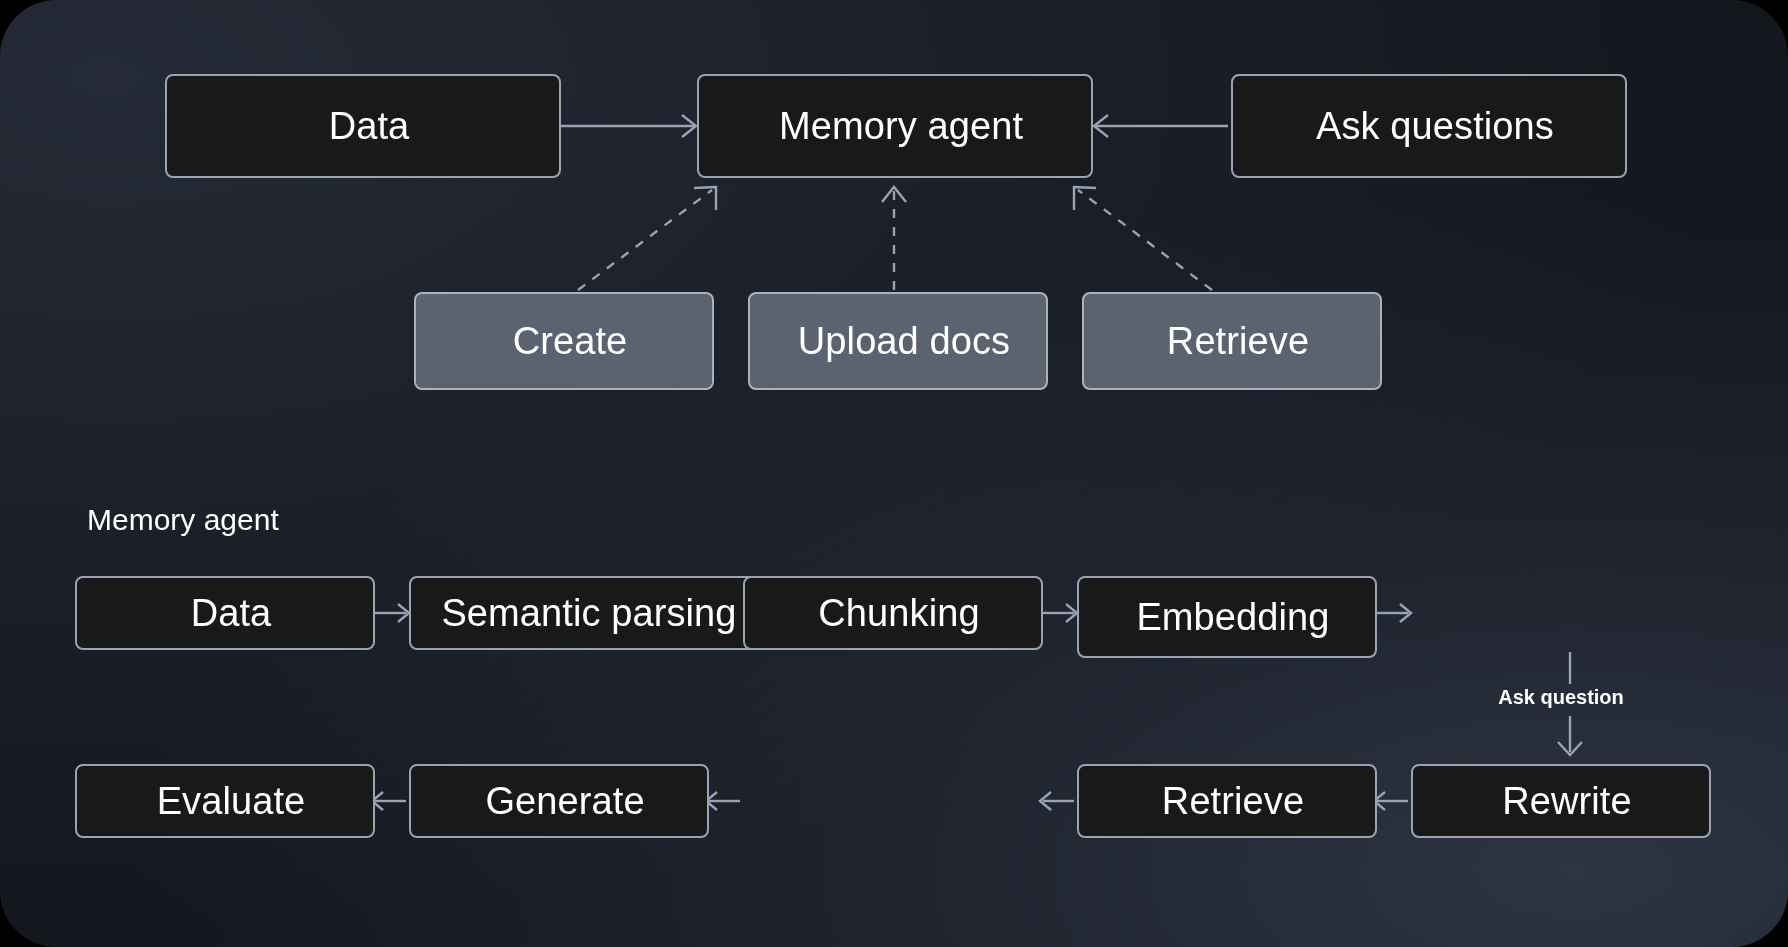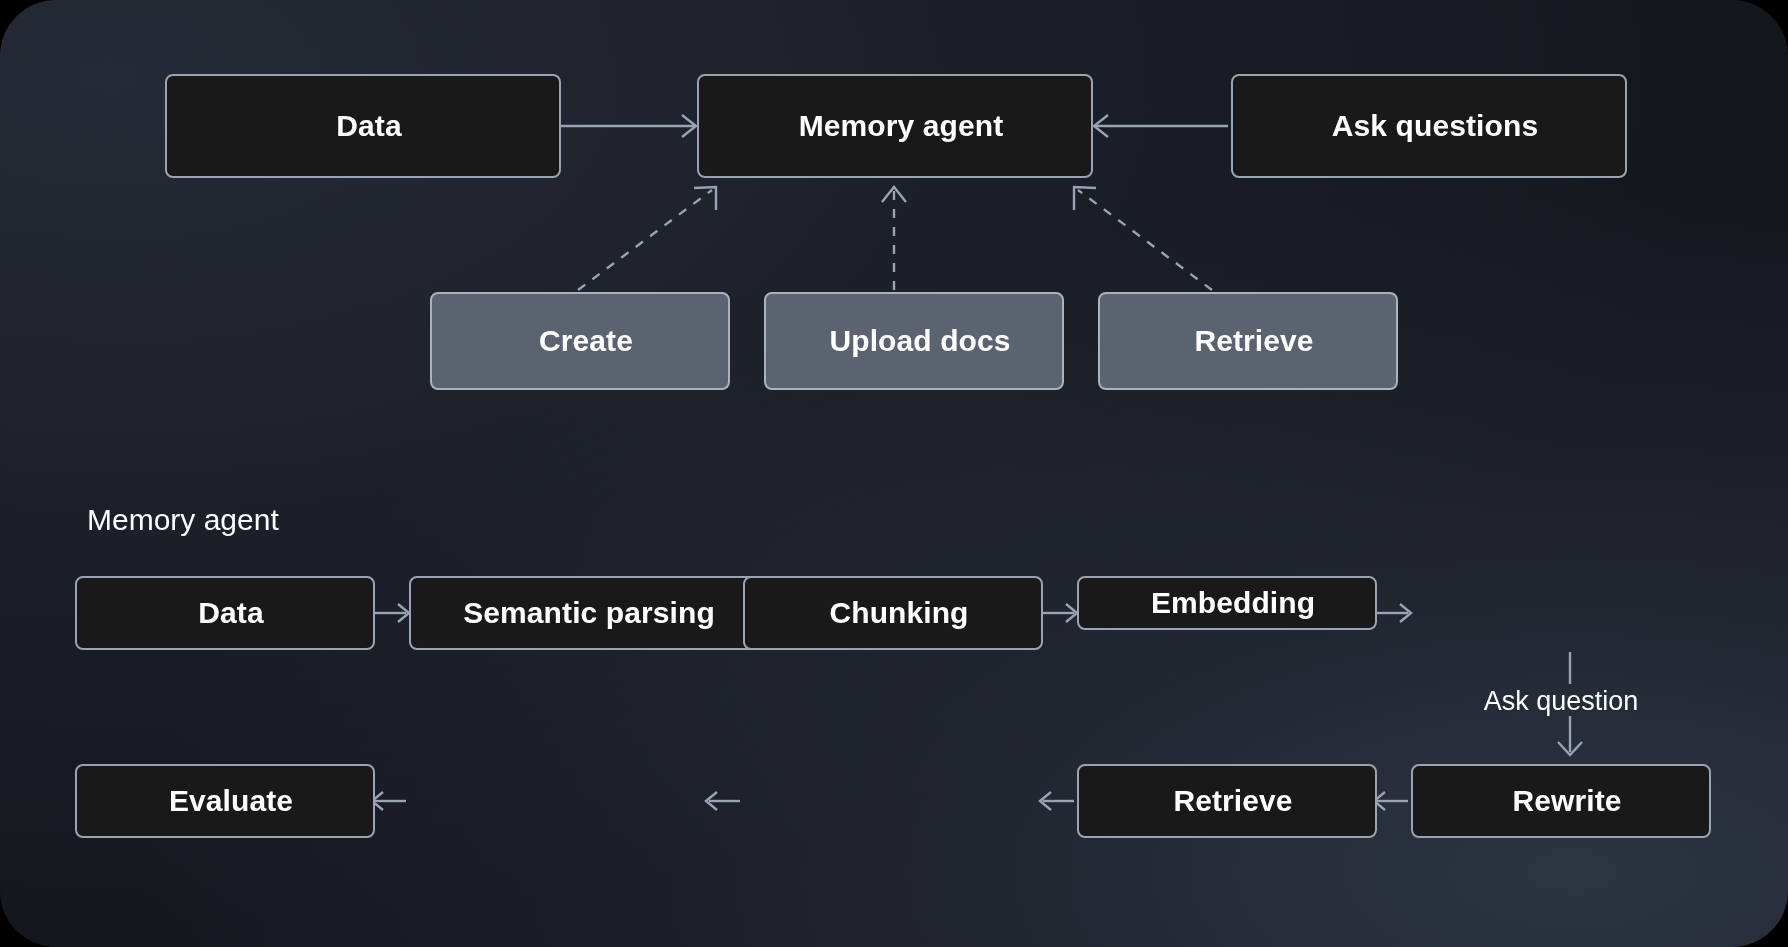--- a/index.html
+++ b/index.html
@@ -31,48 +31,47 @@
   .node {
     position: absolute;
     box-sizing: border-box;
     border: 2px solid #9aa3b4;
     border-radius: 8px;
     background: #191919;
     color: #ffffff;
     display: flex;
     align-items: center;
     justify-content: center;
-    font-size: 30px;
-    font-weight: 700;
+    font-size: 38px;
+    font-weight: 400;
     letter-spacing: 0.1px;
     line-height: 1;
     white-space: nowrap;
     padding-left: 12px;
   }
   .node.filled {
     background: #5b6371;
     border-color: #aab2c0;
-    margin-left: 16px;
   }
 
   
   .section-title {
     position: absolute;
     color: #ffffff;
     font-size: 30px;
     font-weight: 400;
     white-space: nowrap;
   }
 
   
   .edge-label {
     position: absolute;
     color: #ffffff;
-    font-size: 27px;
-    font-weight: 400;
+    font-size: 20px;
+    font-weight: 700;
     white-space: nowrap;
     text-align: center;
   }
 
   
   #edges {
     position: absolute;
     left: 0; top: 0;
     width: 1788px;
     height: 947px;
@@ -158,26 +157,27 @@
   <div class="node filled" style="left:1082px; top:292px; width:300px; height:98px;">Retrieve</div>
 
   <div class="section-title" style="left:87px; top:503px;">Memory agent</div>
 
   <div class="node" style="left:75px; top:576px; width:300px; height:74px;">Data</div>
 
   <div class="node" style="left:409px; top:576px; width:348px; height:74px;">Semantic parsing</div>
 
   <div class="node" style="left:743px; top:576px; width:300px; height:74px;">Chunking</div>
 
-  <div class="node" style="left:1077px; top:576px; width:300px; height:54px;">Embedding</div>
+  <div class="node" style="left:1077px; top:576px; width:300px; height:82px;">Embedding</div>
 
 
   <div class="edge-label" style="left:1411px; top:686px; width:300px;">Ask question</div>
 
   <div class="node" style="left:75px; top:764px; width:300px; height:74px;">Evaluate</div>
 
+  <div class="node" style="left:409px; top:764px; width:300px; height:74px;">Generate</div>
 
 
   <div class="node" style="left:1077px; top:764px; width:300px; height:74px;">Retrieve</div>
 
   <div class="node" style="left:1411px; top:764px; width:300px; height:74px;">Rewrite</div>
 
 </div>
 
 </body></html>

